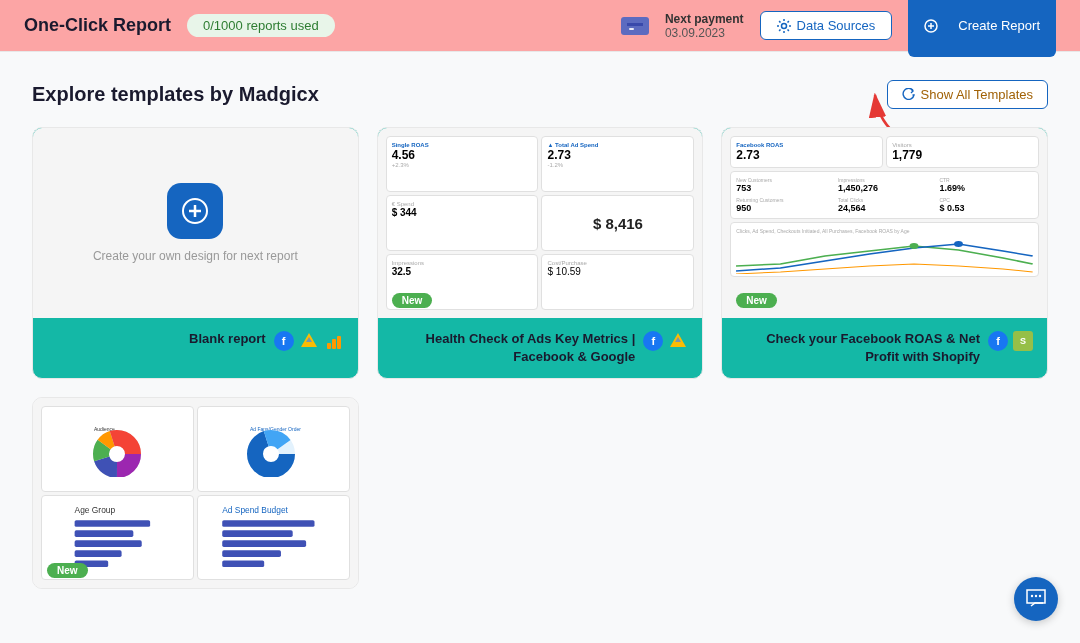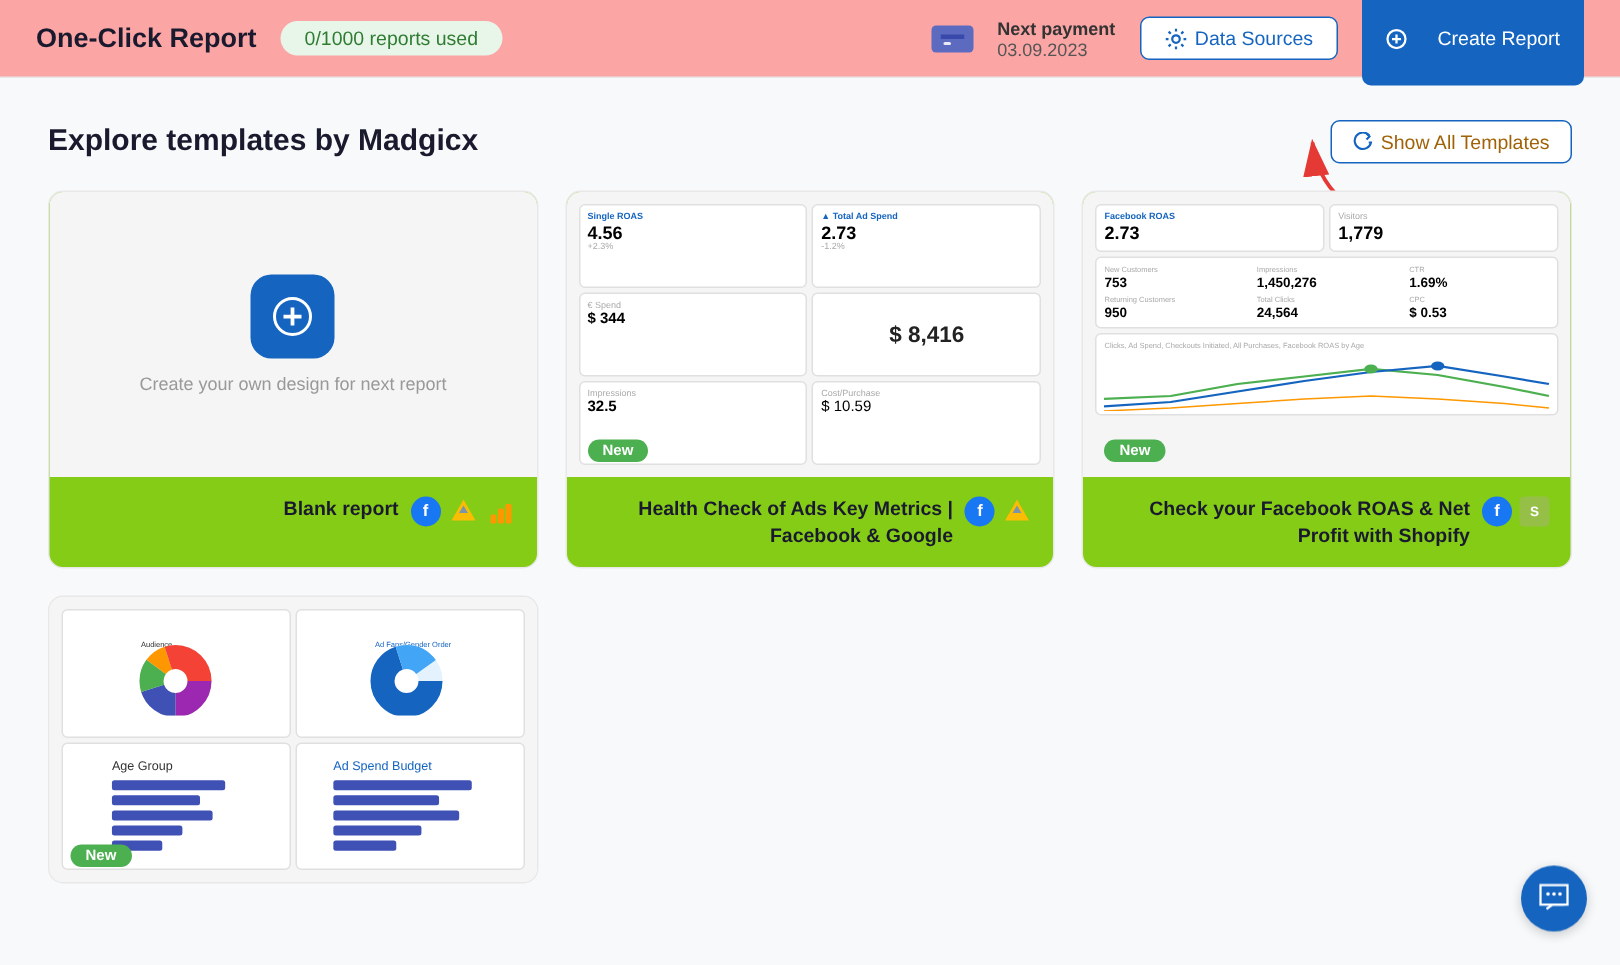--- a/index.html
+++ b/index.html
@@ -113,21 +113,21 @@
 
     
     .templates-grid {
       display: grid;
       grid-template-columns: repeat(3, 1fr);
       gap: 18px;
       margin-bottom: 18px;
     }
 
     .template-card {
-      background: #84cc16;
+      background: #14b8a6;
       border-radius: 10px;
       border: 1px solid #e8e8e8;
       overflow: hidden;
       cursor: pointer;
       position: relative;
     }
 
     .template-preview {
       height: 190px;
       background: #f5f5f5;

